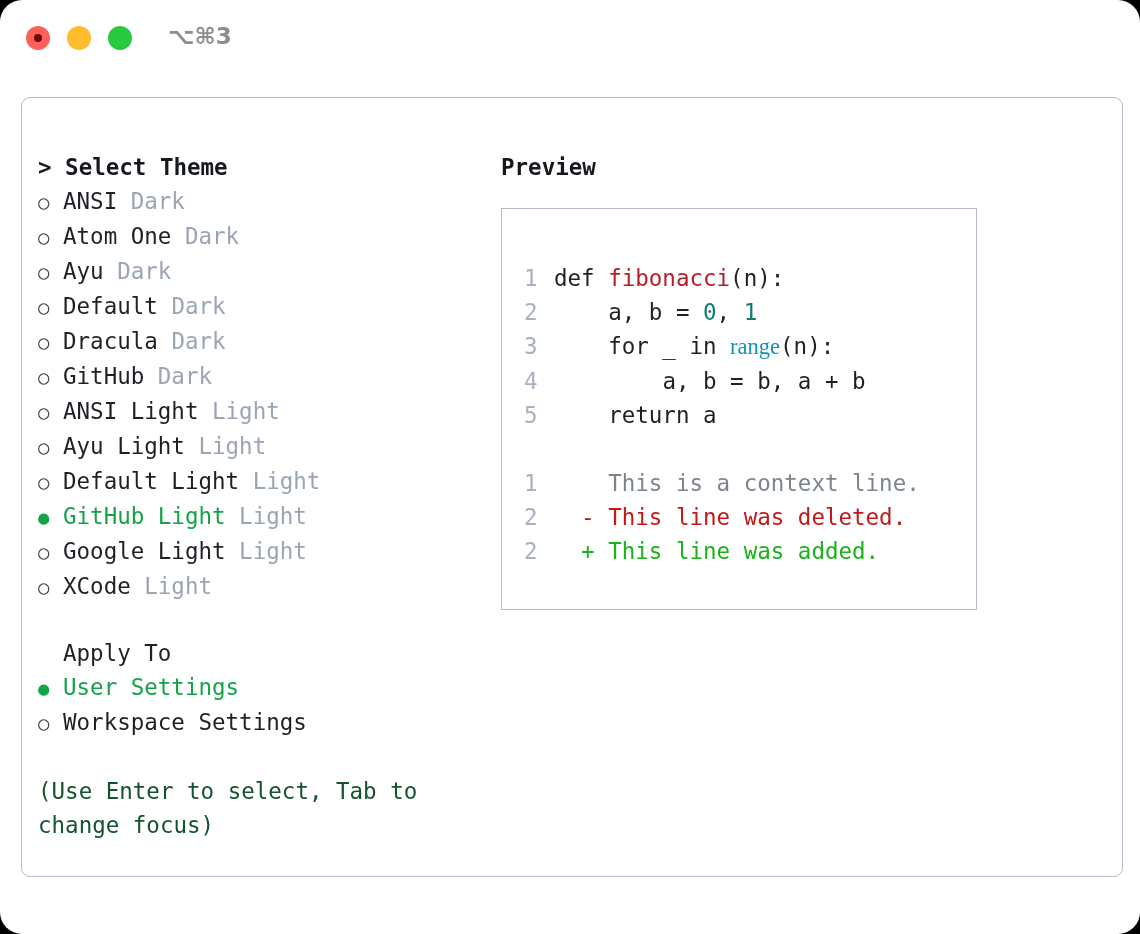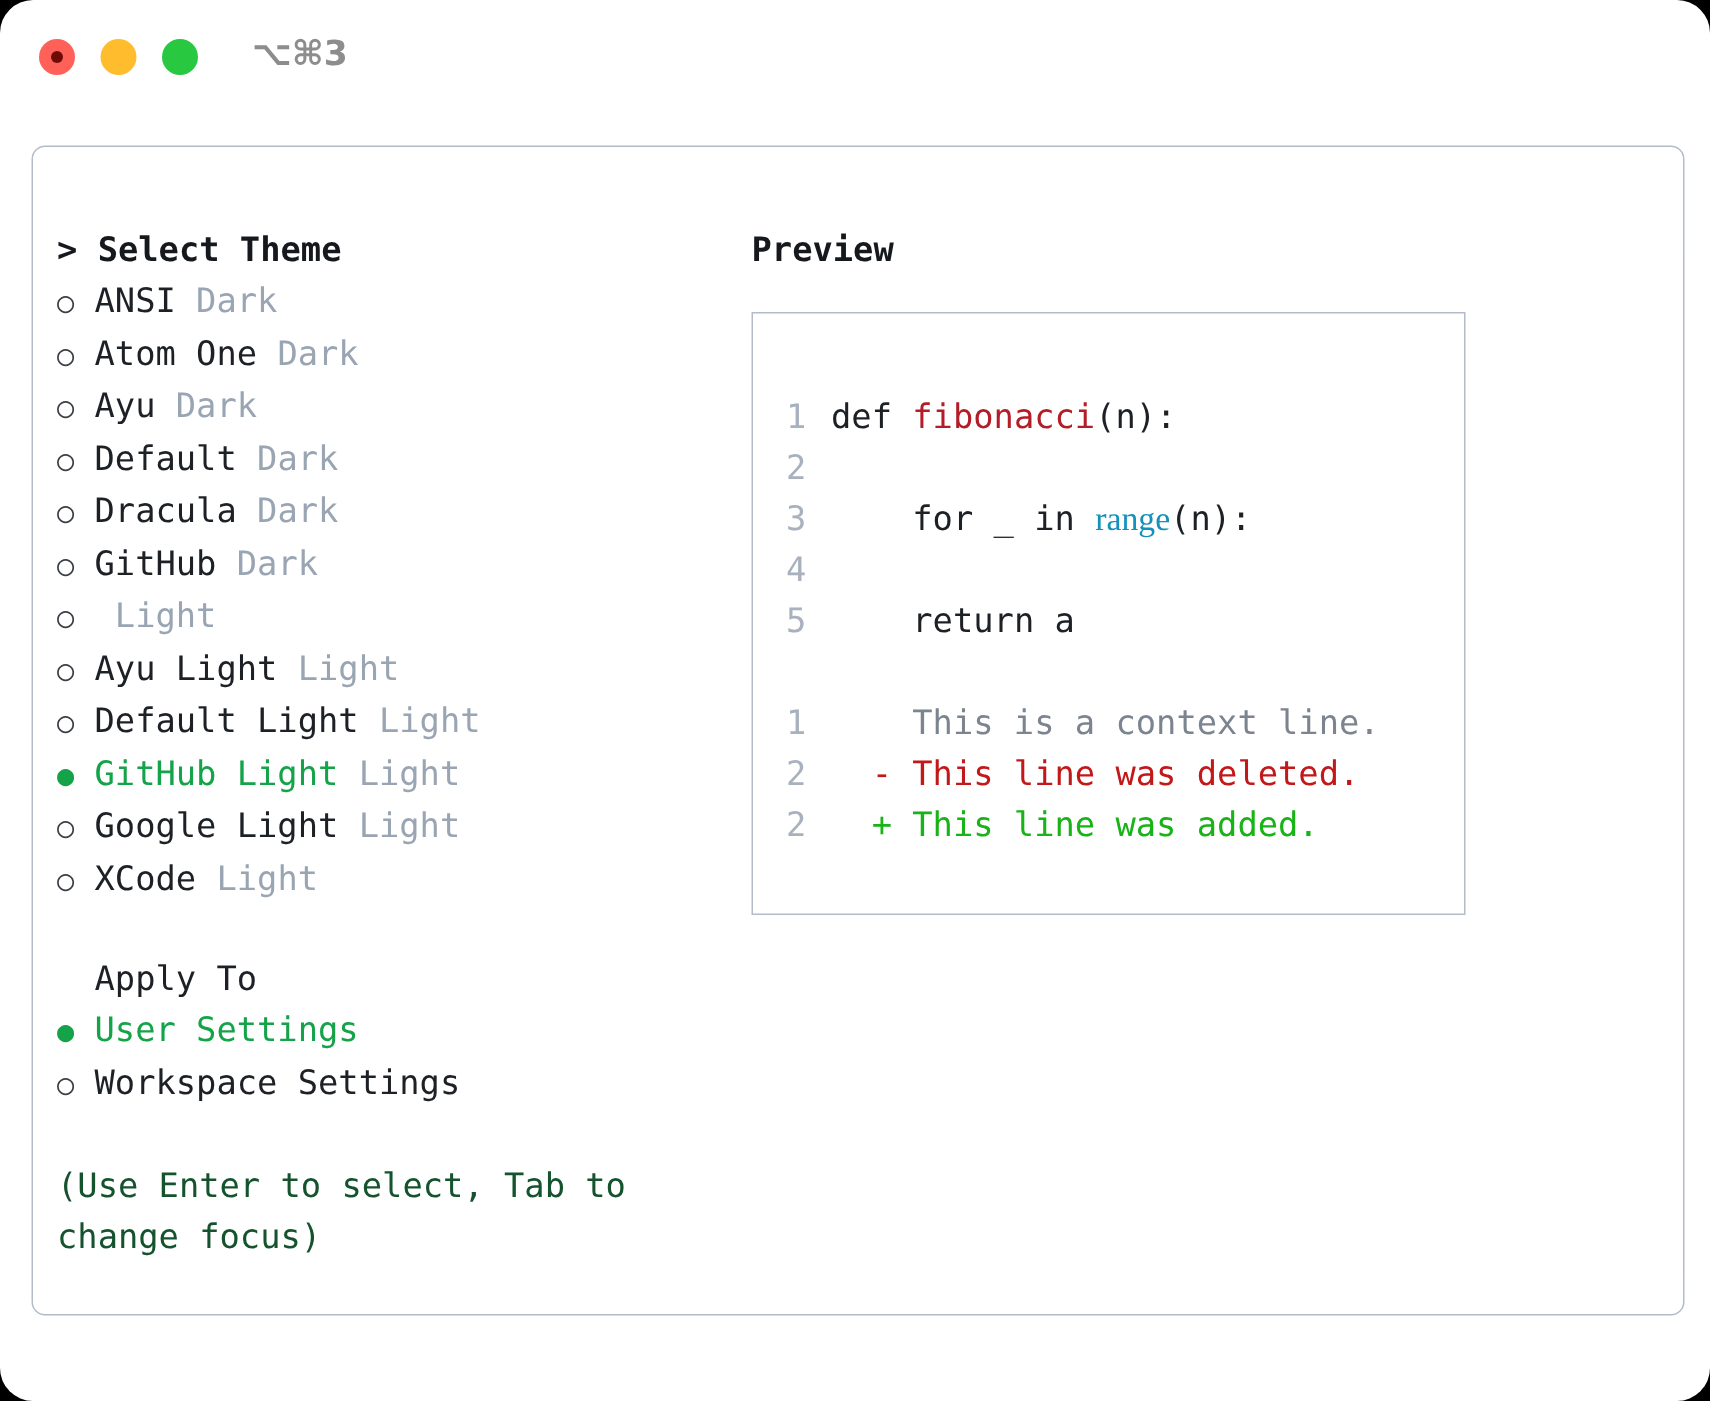--- a/index.html
+++ b/index.html
@@ -201,21 +201,21 @@
 
       <div class="heading">&gt; Select Theme</div>
 
       <div id="theme-rows">
           <div class="row"><span class="marker">○</span><span class="label">ANSI</span><span> </span><span class="variant">Dark</span></div>
           <div class="row"><span class="marker">○</span><span class="label">Atom One</span><span> </span><span class="variant">Dark</span></div>
           <div class="row"><span class="marker">○</span><span class="label">Ayu</span><span> </span><span class="variant">Dark</span></div>
           <div class="row"><span class="marker">○</span><span class="label">Default</span><span> </span><span class="variant">Dark</span></div>
           <div class="row"><span class="marker">○</span><span class="label">Dracula</span><span> </span><span class="variant">Dark</span></div>
           <div class="row"><span class="marker">○</span><span class="label">GitHub</span><span> </span><span class="variant">Dark</span></div>
-          <div class="row"><span class="marker">○</span><span> </span><span class="variant">Light</span></div>
+          <div class="row"><span class="marker">○</span><span class="label">ANSI Light</span><span> </span><span class="variant">Light</span></div>
           <div class="row"><span class="marker">○</span><span class="label">Ayu Light</span><span> </span><span class="variant">Light</span></div>
           <div class="row"><span class="marker">○</span><span class="label">Default Light</span><span> </span><span class="variant">Light</span></div>
           <div class="row"><span class="marker sel">●</span><span class="label sel">GitHub Light</span><span> </span><span class="variant">Light</span></div>
           <div class="row"><span class="marker">○</span><span class="label">Google Light</span><span> </span><span class="variant">Light</span></div>
           <div class="row"><span class="marker">○</span><span class="label">XCode</span><span> </span><span class="variant">Light</span></div>
         </div>
 
       <div class="spacer-md"></div>
 
       <div class="section-title">Apply To</div>
@@ -229,23 +229,23 @@
 
       <div class="hint">(Use Enter to select, Tab to change focus)</div>
     </div>
 
     <div class="col-right">
       <div class="preview-title">Preview</div>
 
       <div class="preview-box">
         <div id="code-block">
             <div class="code-line"><span class="lineno">1</span><span><span class="code-text"></span><span class="code-text">def </span><span class="tok-fn">fibonacci</span><span class="code-text">(n):</span></span></div>
-            <div class="code-line"><span class="lineno">2</span></div>
+            <div class="code-line"><span class="lineno">2</span><span><span class="code-text">    </span><span class="code-text">a, b = </span><span class="tok-num">0</span><span class="code-text">, </span><span class="tok-num">1</span></span></div>
             <div class="code-line"><span class="lineno">3</span><span><span class="code-text">    </span><span class="code-text">for _ in </span><span class="tok-call">range</span><span class="code-text">(n):</span></span></div>
-            <div class="code-line"><span class="lineno">4</span><span><span class="code-text">        </span></span></div>
+            <div class="code-line"><span class="lineno">4</span><span><span class="code-text">        </span><span class="code-text">a, b = b, a + b</span></span></div>
             <div class="code-line"><span class="lineno">5</span><span><span class="code-text">    </span><span class="code-text">return a</span></span></div>
           </div>
         <div class="blank-line"></div>
         <div id="diff-block">
             <div class="code-line"><span class="lineno">1</span><span class="d-ctx">    This is a context line.</span></div>
             <div class="code-line"><span class="lineno">2</span><span class="d-del">  - This line was deleted.</span></div>
             <div class="code-line"><span class="lineno">2</span><span class="d-add">  + This line was added.</span></div>
           </div>
       </div>
     </div>

